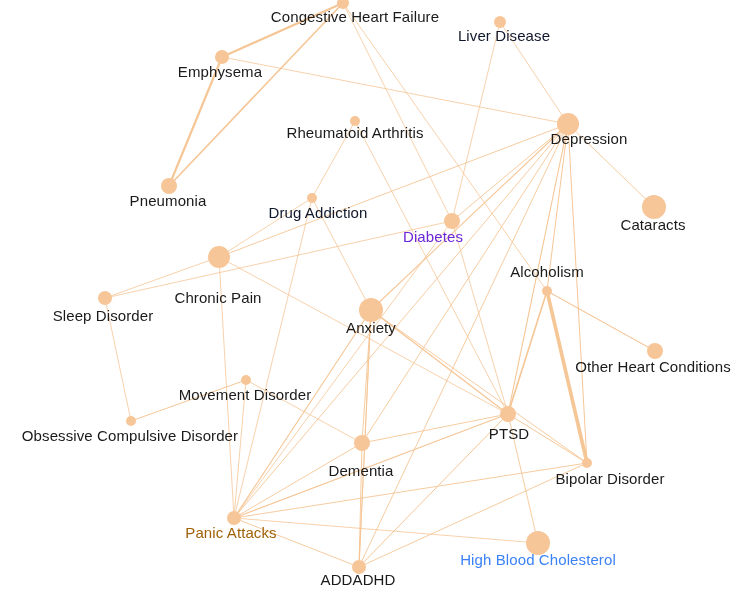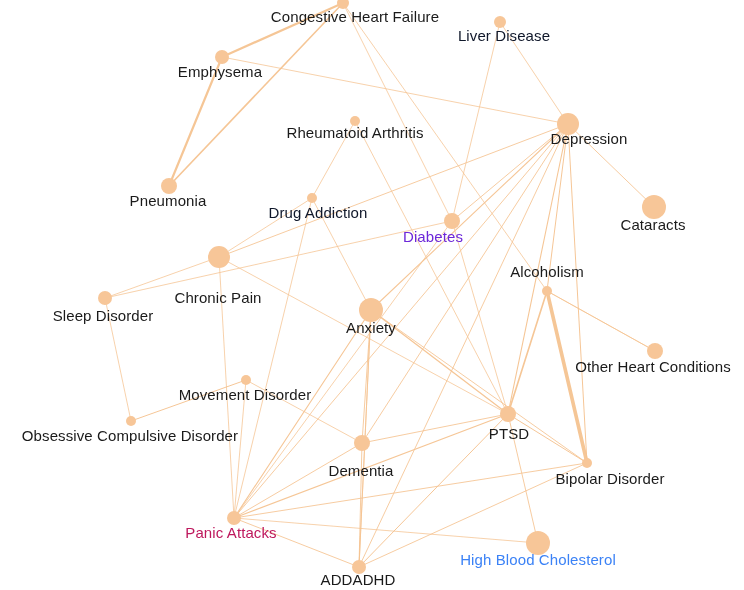--- a/index.html
+++ b/index.html
@@ -131,17 +131,17 @@
       <div class="node-label" style="left: 218px; top: 265px; color: rgb(26, 26, 26); margin-top: 24px;">Chronic Pain</div>
       <div class="node-label" style="left: 547px; top: 263px; color: rgb(26, 26, 26);">Alcoholism</div>
       <div class="node-label" style="left: 103px; top: 307px; color: rgb(26, 26, 26);">Sleep Disorder</div>
       <div class="node-label" style="left: 371px; top: 319px; color: rgb(26, 26, 26);">Anxiety</div>
       <div class="node-label" style="left: 653px; top: 358px; color: rgb(26, 26, 26); text-align: center;">Other Heart Conditions</div>
       <div class="node-label" style="left: 245px; top: 386px; color: rgb(26, 26, 26);">Movement Disorder</div>
       <div class="node-label" style="left: 509px; top: 425px; color: rgb(26, 26, 26);">PTSD</div>
       <div class="node-label" style="left: 130px; top: 427px; color: rgb(26, 26, 26);">Obsessive Compulsive Disorder</div>
       <div class="node-label" style="left: 361px; top: 450px; color: rgb(26, 26, 26); margin-top: 12px;">Dementia</div>
       <div class="node-label" style="left: 586px; top: 470px; color: rgb(26, 26, 26); margin-left: 24px;">Bipolar Disorder</div>
-      <div class="node-label" style="left: 231px; top: 524px; color: #be185d;">Panic Attacks</div>
+      <div class="node-label" style="left: 231px; top: 524px; color: #a16207;">Panic Attacks</div>
       <div class="node-label" style="left: 538px; top: 551px; color: #3b82f6;">High Blood Cholesterol</div>
       <div class="node-label" style="left: 358px; top: 571px; color: rgb(26, 26, 26);">ADDADHD</div>
     </div>
 </div>
 
 </body></html>

